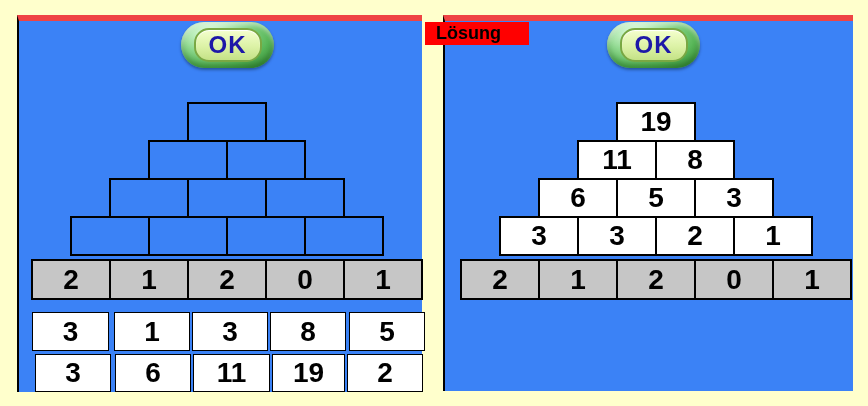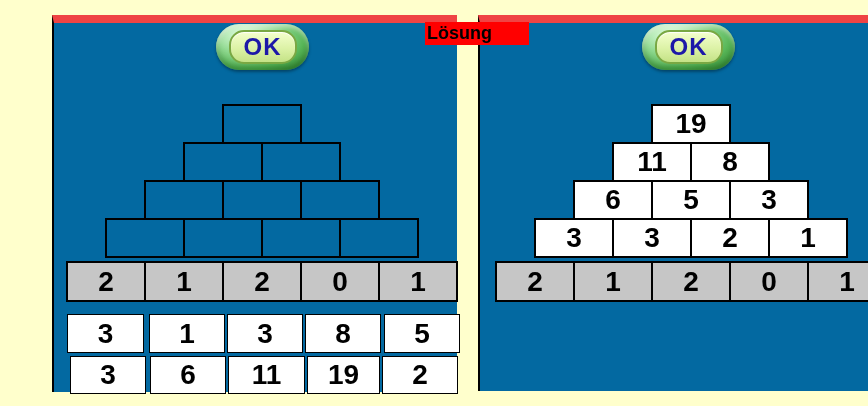--- a/index.html
+++ b/index.html
@@ -1,24 +1,23 @@
 <!DOCTYPE html>
 <html><head>
 <meta charset="utf-8">
 <style>
   html,body{margin:0;padding:0;}
   .stage{
     position:relative;width:868px;height:406px;background:#ffffcc;
     overflow:hidden;font-family:"Liberation Sans",sans-serif;
   }
   .panel{
-    position:absolute;background:#0369a1;
-    border-top:8px solid #ef4444;border-left:2px solid #000;
+    position:absolute;background:#3b82f6;
+    border-top:6px solid #ef4444;border-left:2px solid #000;
     box-sizing:border-box;
-    margin-left:35px;
   }
   .panel-left{left:17px;top:15px;width:405px;height:377px;}
   .panel-right{left:443px;top:15px;width:410px;height:376px;}
 
   .ok-btn{
     position:absolute;left:162px;top:1px;width:93px;height:46px;border-radius:23px;
     background:radial-gradient(ellipse at 30% 22%, #e2ffe2 0%, #8ed88e 38%, #57b657 68%, #2e7c2e 100%);
     box-shadow:0 2px 3px rgba(0,0,0,0.35), inset 0 -4px 6px rgba(0,60,0,0.35), inset 0 3px 4px rgba(255,255,255,0.55);
     display:flex;align-items:center;justify-content:center;cursor:pointer;
   }
@@ -49,21 +48,21 @@
     position:absolute;width:76px;height:39px;background:#fff;
     border:1px solid #000;box-sizing:border-box;
     display:flex;align-items:center;justify-content:center;
     font-weight:bold;font-size:28px;color:#000;cursor:grab;
   }
   .tile.rowB{height:38px;}
 
   .solution-label{
     position:absolute;left:425px;top:22px;width:104px;height:23px;
     background:#ff0000;color:#000;font-weight:bold;font-size:18px;
-    line-height:23px;padding-left:2px;box-sizing:border-box;white-space:nowrap;
+    line-height:23px;padding-left:11px;box-sizing:border-box;white-space:nowrap;
     z-index:5;
   }
 </style>
 </head>
 <body>
 
 <div class="stage">
 
   <div class="panel panel-left">
 

